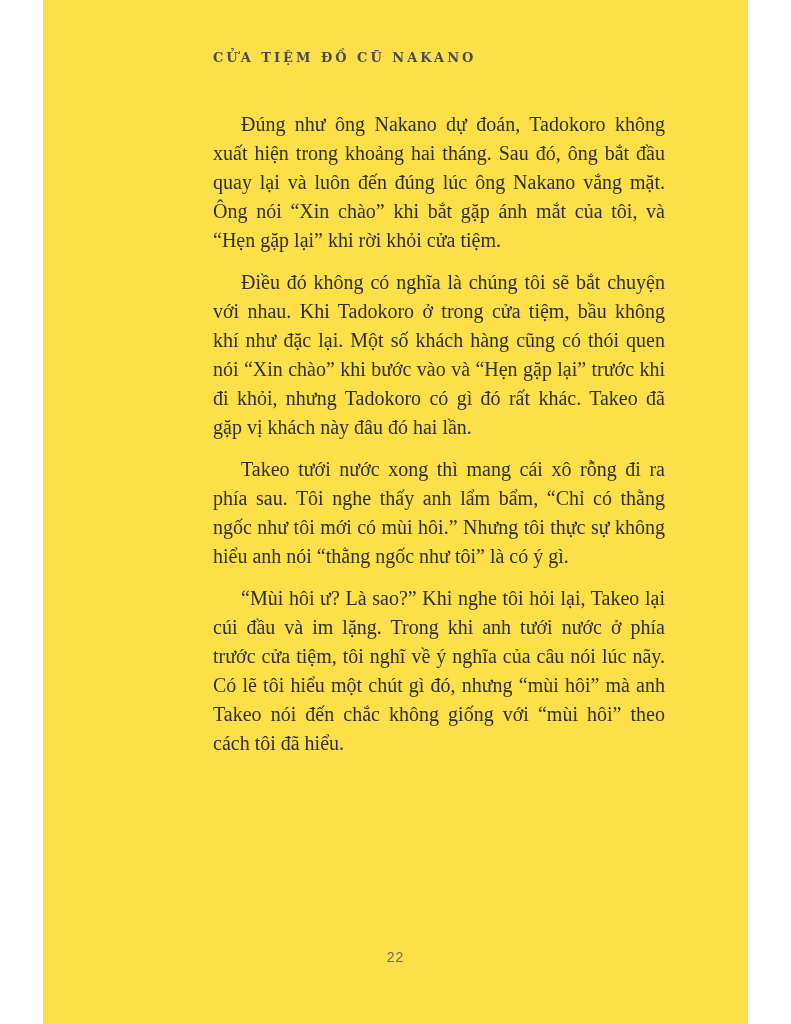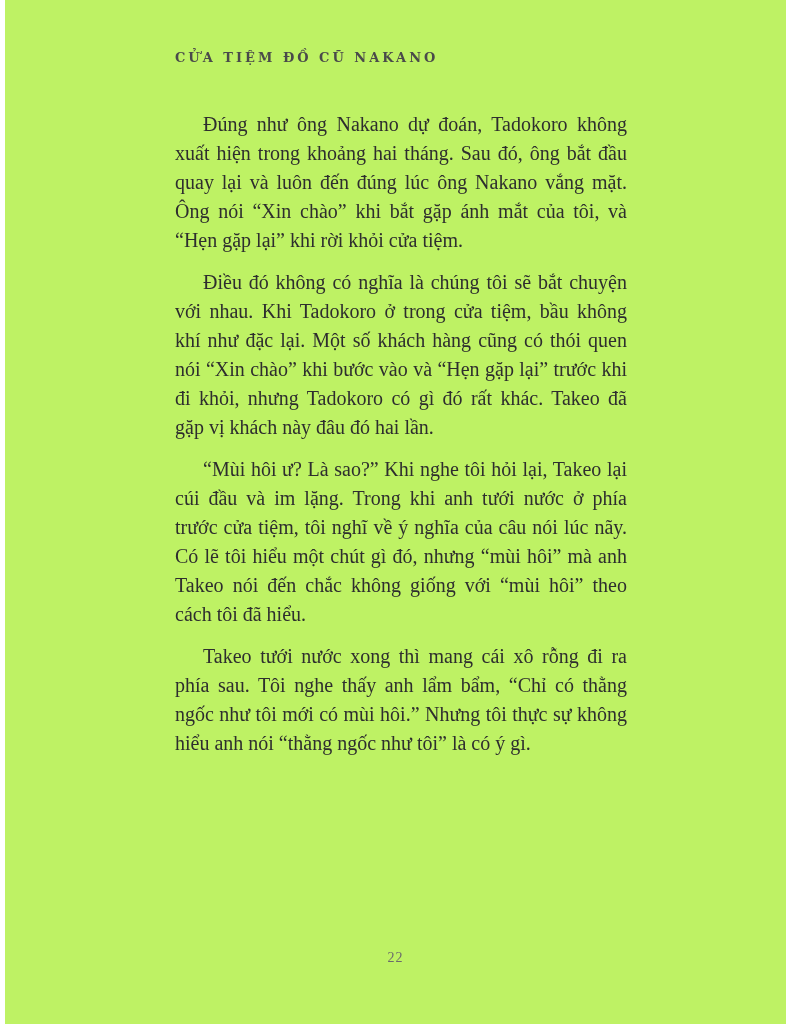--- a/index.html
+++ b/index.html
@@ -2,24 +2,24 @@
 <html><head>
 <meta charset="utf-8">
 <style>
   html, body {
     margin: 0;
     padding: 0;
     background: #ffffff;
   }
   .page {
     position: relative;
-    width: 781px;
+    width: 705px;
     height: 1024px;
     margin: 0 auto;
-    background: #bef264;
+    background: #fde047;
     overflow: hidden;
     font-family: "Liberation Serif", serif;
     color: #2e2e2e;
   }
   .running-header {
     position: absolute;
     top: 50px;
     left: 170px;
     font-family: "DejaVu Serif", serif;
     font-size: 13px;
@@ -44,37 +44,37 @@
     text-indent: 28px;
   }
   .page-footer {
     position: absolute;
     bottom: 58px;
     left: 0;
     width: 100%;
     text-align: center;
   }
   .page-number {
-    font-family: Liberation Serif, serif;
+    font-family: Liberation Sans, sans-serif;
     font-size: 14px;
     color: #6b6b6b;
     letter-spacing: 1px;
   }
 </style>
 </head>
 <body>
 
 <div class="page">
 
   <div class="running-header">CỬA TIỆM ĐỒ CŨ NAKANO</div>
 
   <div class="page-body">
     <p>Đúng như ông Nakano dự đoán, Tadokoro không xuất hiện trong khoảng hai tháng. Sau đó, ông bắt đầu quay lại và luôn đến đúng lúc ông Nakano vắng mặt. Ông nói “Xin chào” khi bắt gặp ánh mắt của tôi, và “Hẹn gặp lại” khi rời khỏi cửa tiệm.</p>
     <p>Điều đó không có nghĩa là chúng tôi sẽ bắt chuyện với nhau. Khi Tadokoro ở trong cửa tiệm, bầu không khí như đặc lại. Một số khách hàng cũng có thói quen nói “Xin chào” khi bước vào và “Hẹn gặp lại” trước khi đi khỏi, nhưng Tadokoro có gì đó rất khác. Takeo đã gặp vị khách này đâu đó hai lần.</p>
+    <p>Takeo tưới nước xong thì mang cái xô rỗng đi ra phía sau. Tôi nghe thấy anh lẩm bẩm, “Chỉ có thằng ngốc như tôi mới có mùi hôi.” Nhưng tôi thực sự không hiểu anh nói “thằng ngốc như tôi” là có ý gì.</p>
     <p>“Mùi hôi ư? Là sao?” Khi nghe tôi hỏi lại, Takeo lại cúi đầu và im lặng. Trong khi anh tưới nước ở phía trước cửa tiệm, tôi nghĩ về ý nghĩa của câu nói lúc nãy. Có lẽ tôi hiểu một chút gì đó, nhưng “mùi hôi” mà anh Takeo nói đến chắc không giống với “mùi hôi” theo cách tôi đã hiểu.</p>
-    <p>Takeo tưới nước xong thì mang cái xô rỗng đi ra phía sau. Tôi nghe thấy anh lẩm bẩm, “Chỉ có thằng ngốc như tôi mới có mùi hôi.” Nhưng tôi thực sự không hiểu anh nói “thằng ngốc như tôi” là có ý gì.</p>
   </div>
 
   <div class="page-footer">
     <span class="page-number">22</span>
   </div>
 
 </div>
 
 </body></html>

